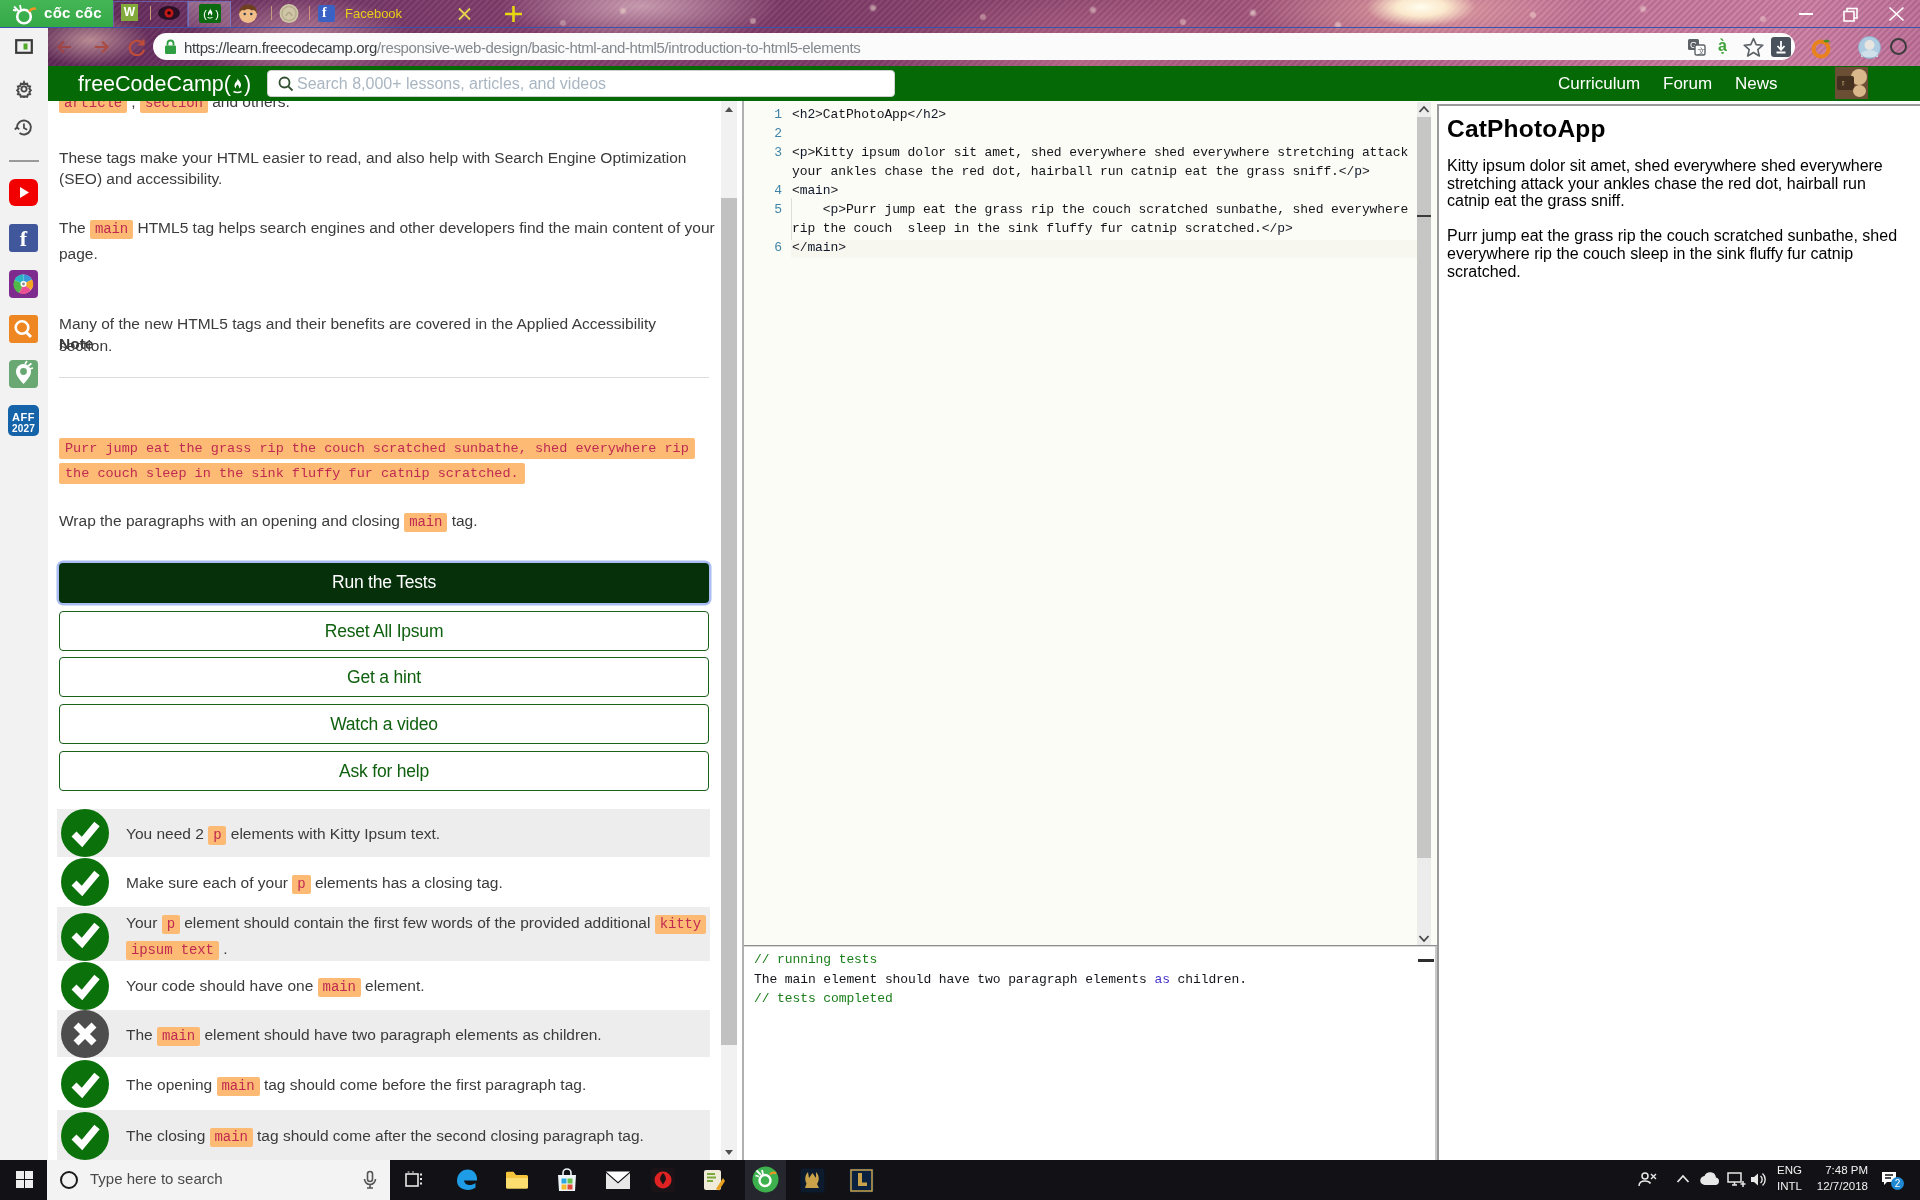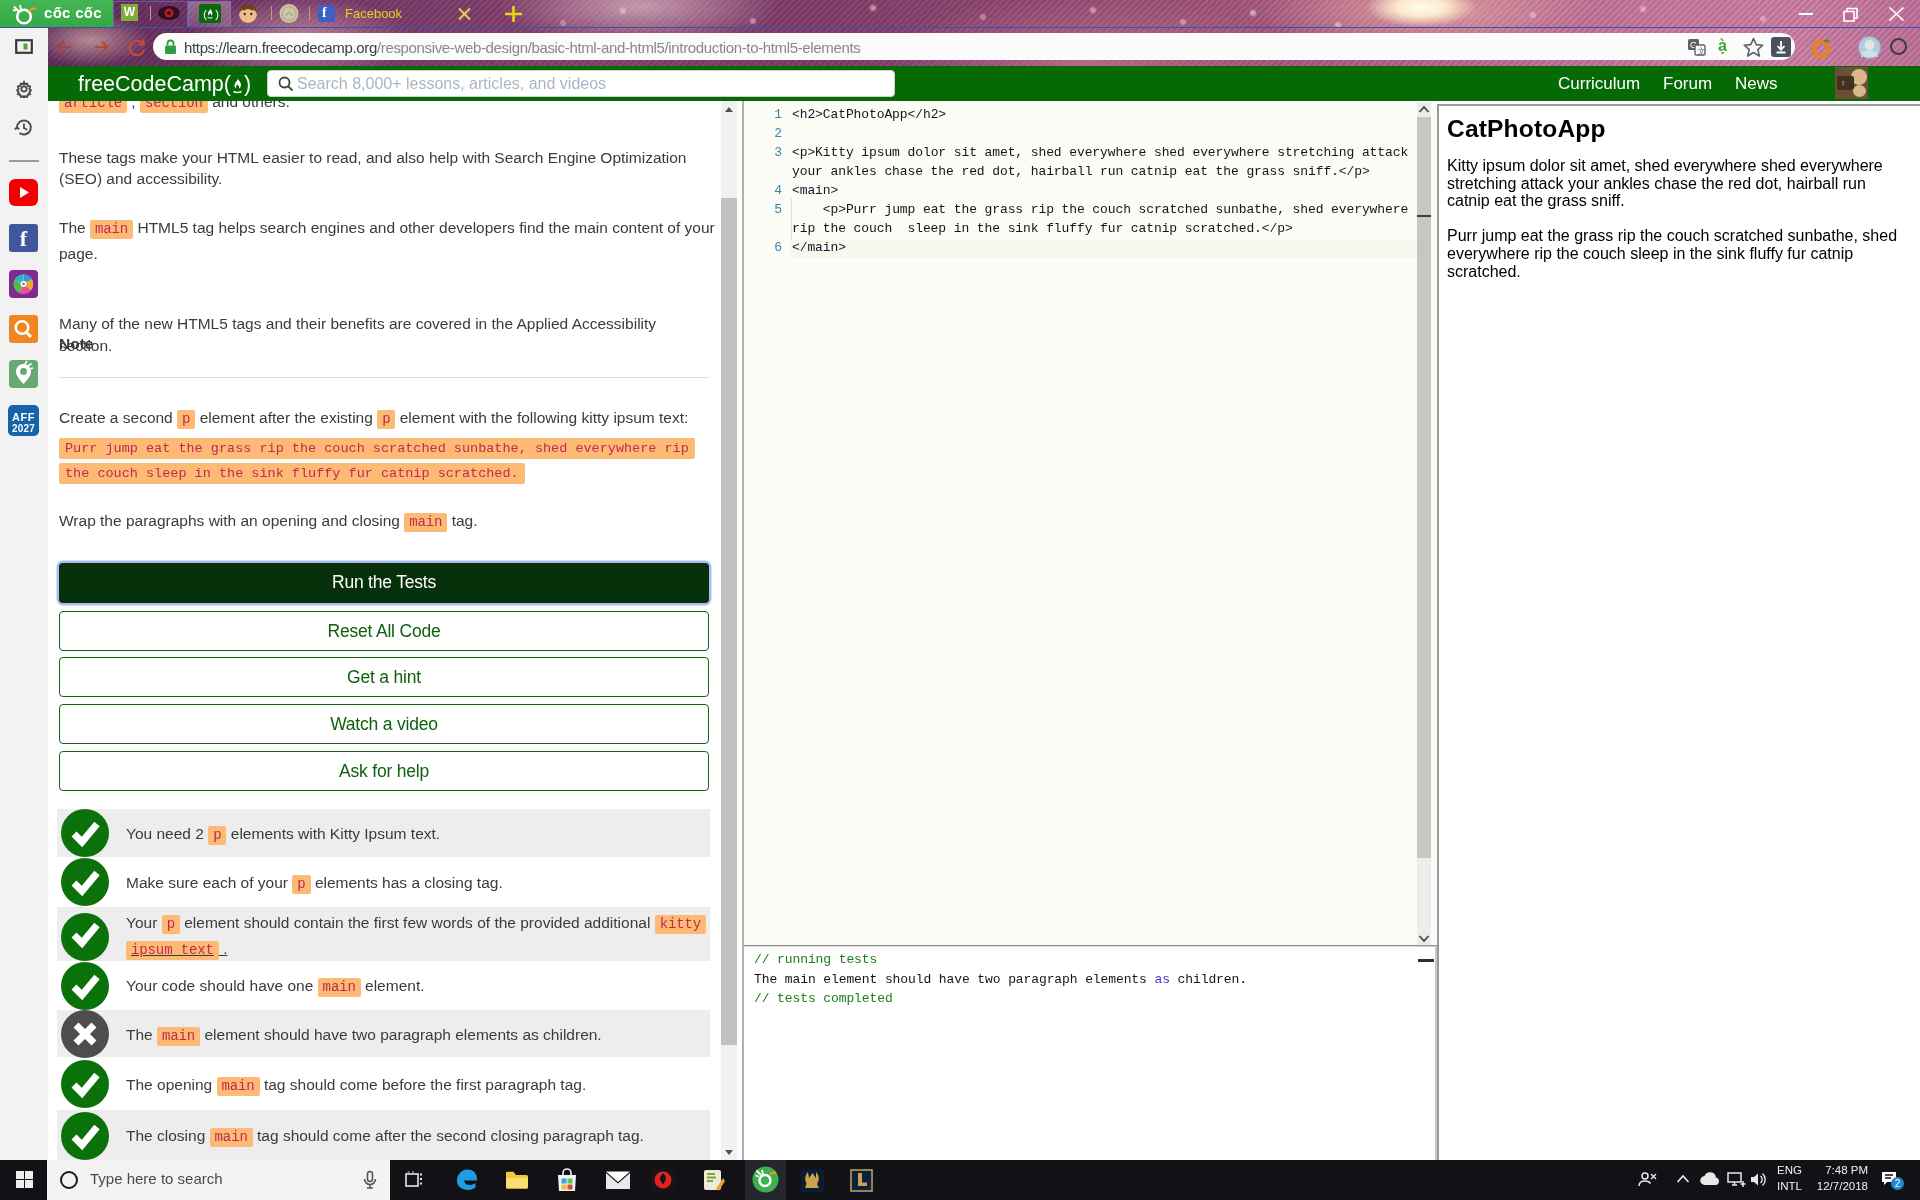--- a/index.html
+++ b/index.html
@@ -220,27 +220,26 @@
 
   <div class="a bodyline" style="left:11px;top:-9px;"><span class="chip">article</span> , <span class="chip">section</span> and others.</div>
   <div class="a bodyline" style="left:11px;top:46.5px;">These tags make your HTML easier to read, and also help with Search Engine Optimization</div>
   <div class="a bodyline" style="left:11px;top:68px;">(SEO) and accessibility.</div>
   <div class="a bodyline" style="left:11px;top:116.5px;">The <span class="chip">main</span> HTML5 tag helps search engines and other developers find the main content of your</div>
   <div class="a bodyline" style="left:11px;top:142.5px;">page.</div>
   <div class="a bodyline" style="left:11px;top:189px;font-weight:bold;margin-top:44px;">Note</div>
   <div class="a bodyline" style="left:11px;top:212.5px;">Many of the new HTML5 tags and their benefits are covered in the Applied Accessibility</div>
   <div class="a bodyline" style="left:11px;top:234.5px;">section.</div>
   <div class="a" style="left:11px;top:276px;width:650px;height:1px;background:#ddd;"></div>
-  <div class="a bodyline" style="left:11px;top:306.5px;">Create a second <span class="chip">p</span> element after the existing <span class="chip">p</span> element with the following kitty ipsum text:</div>
   <div class="a" style="left:11px;top:336.5px;"><span class="chip" style="display:inline-block;padding:3px 6px;font-size:13.5px;letter-spacing:0;">Purr jump eat the grass rip the couch scratched sunbathe, shed everywhere rip</span></div>
   <div class="a" style="left:11px;top:361.5px;"><span class="chip" style="display:inline-block;padding:3px 6px;font-size:13.5px;letter-spacing:0;">the couch sleep in the sink fluffy fur catnip scratched.</span></div>
   <div class="a bodyline" style="left:11px;top:410px;">Wrap the paragraphs with an opening and closing <span class="chip">main</span> tag.</div>
 
   <div class="a btn" style="top:462px;background:#05300a;color:#fff;box-shadow:0 0 0 2.5px #a9bdf2;">Run the Tests</div>
-  <div class="a btn obtn" style="top:510px;">Reset All Code</div>
+  <div class="a btn obtn" style="top:510px;">Reset All Ipsum</div>
   <div class="a btn obtn" style="top:556px;">Get a hint</div>
   <div class="a btn obtn" style="top:603px;">Watch a video</div>
   <div class="a btn obtn" style="top:650px;">Ask for help</div>
 
   <div class="a trow" style="top:708px;height:48px;background:#ededed;">
     <div class="circ" style="top:0px;background:#0b710b;"></div>
     <svg class="circ" style="top:0px" viewBox="0 0 48 48">
         <path d="M13 25 L21 33 L36 15" stroke="#fff" stroke-width="7" fill="none"></path>
       </svg>
     <div class="ttext" style="top:16px;">You need 2 <span class="chip">p</span> elements with Kitty Ipsum text.</div>
@@ -251,21 +250,21 @@
         <path d="M13 25 L21 33 L36 15" stroke="#fff" stroke-width="7" fill="none"></path>
       </svg>
     <div class="ttext" style="top:16px;">Make sure each of your <span class="chip">p</span> elements has a closing tag.</div>
   </div>
   <div class="a trow" style="top:806px;height:54px;background:#ededed;">
     <div class="circ" style="top:5.5px;background:#0b710b;"></div>
     <svg class="circ" style="top:3px" viewBox="0 0 48 48">
         <path d="M13 25 L21 33 L36 15" stroke="#fff" stroke-width="7" fill="none"></path>
       </svg>
     <div class="ttext" style="top:7px;">Your <span class="chip">p</span> element should contain the first few words of the provided additional <span class="chip">kitty</span></div>
-    <div class="ttext" style="top:33px;text-decoration:underline;"><span class="chip">ipsum text</span> .</div>
+    <div class="ttext" style="top:33px;"><span class="chip">ipsum text</span> .</div>
   </div>
   <div class="a trow" style="top:861px;height:47px;">
     <div class="circ" style="top:0px;background:#0b710b;"></div>
     <svg class="circ" style="top:0px" viewBox="0 0 48 48">
         <path d="M13 25 L21 33 L36 15" stroke="#fff" stroke-width="7" fill="none"></path>
       </svg>
     <div class="ttext" style="top:15px;">Your code should have one <span class="chip">main</span> element.</div>
   </div>
   <div class="a trow" style="top:909px;height:47px;background:#ededed;">
     <div class="circ" style="top:0px;background:#4d4d4d;"></div>

